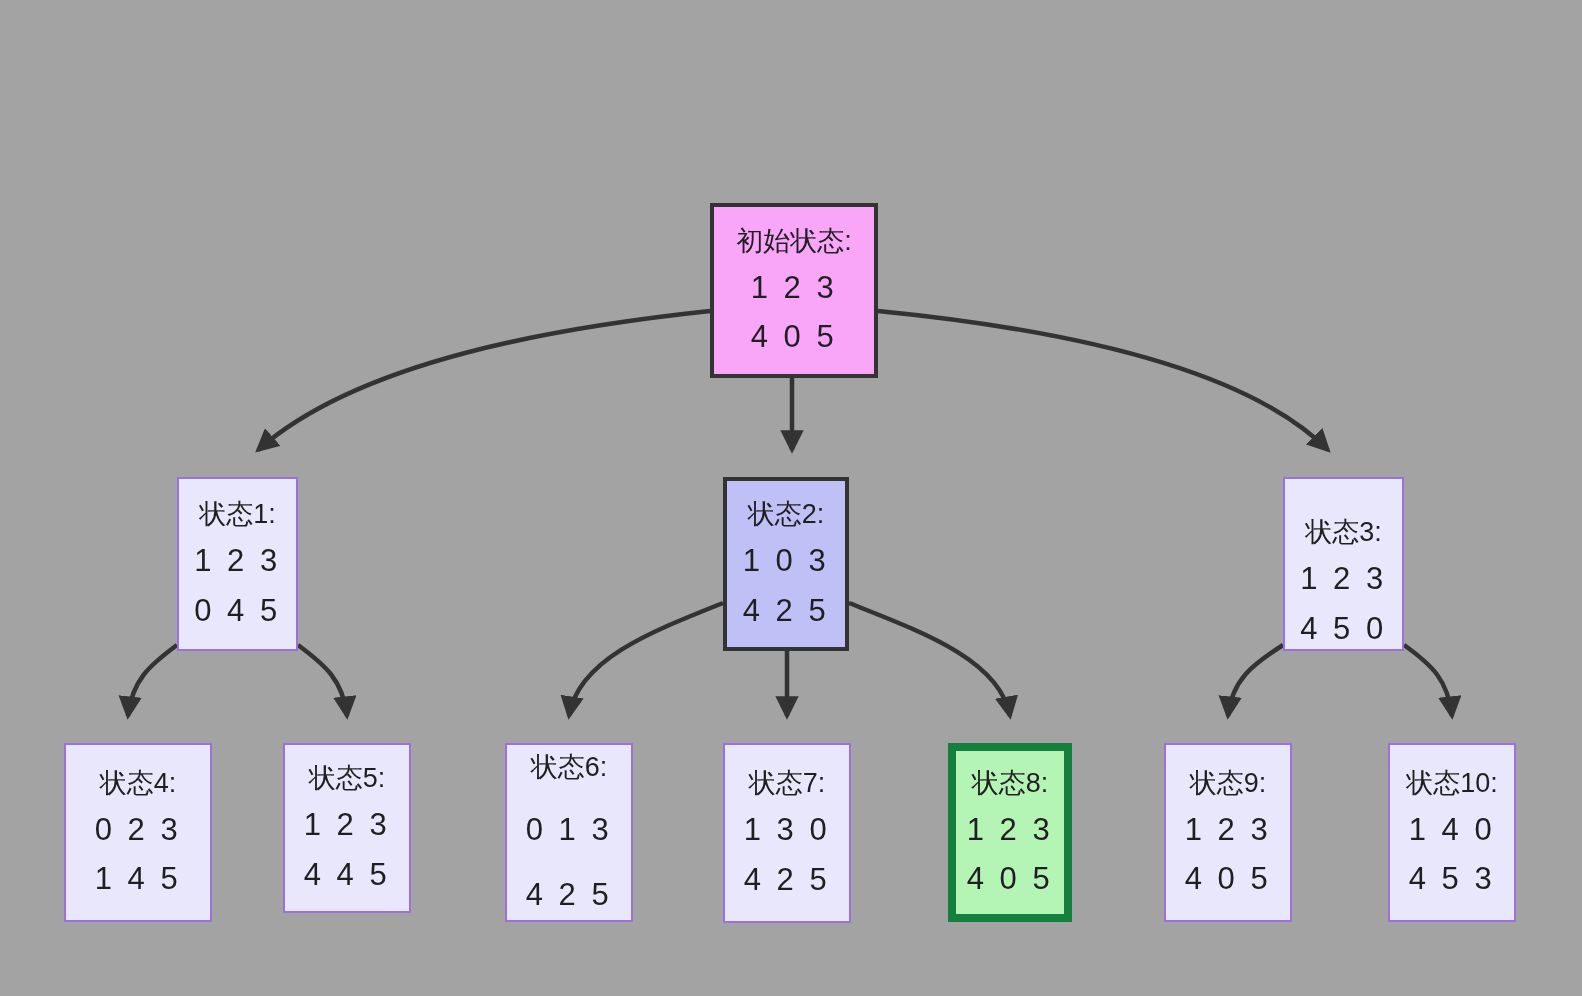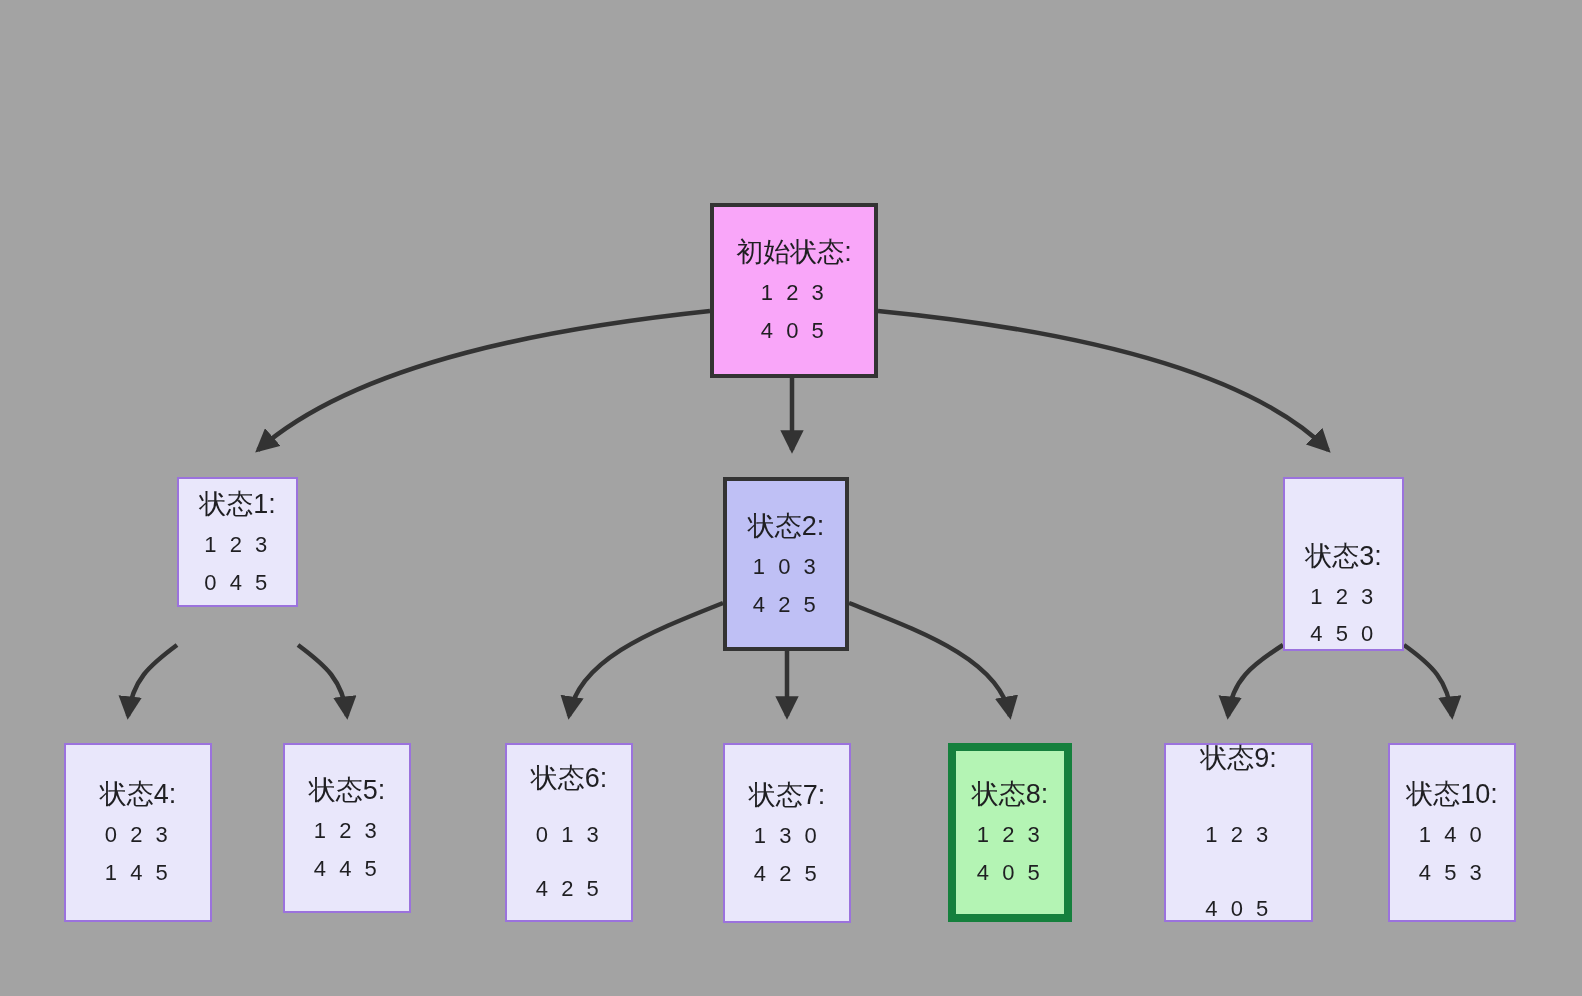--- a/index.html
+++ b/index.html
@@ -40,21 +40,21 @@
   .node .ln {
     display: block;
     white-space: pre;
   }
   .node .ln-title {
     font-size: 27px;
     letter-spacing: 0px;
     margin-bottom: 9px;
   }
   .node .ln-row {
-    font-size: 22px;
+    font-size: 31px;
     letter-spacing: 3.5px;
     margin-bottom: 9px;
   }
   .node .ln-row:last-child {
     margin-bottom: 0;
   }
   
   .style-root {
     background: #f9a6f9;
     border: 4px solid #333333;
@@ -104,21 +104,21 @@
 
     <path d="M 1404,645 C 1432,665 1448,680 1452,716" fill="none" stroke="#333333" stroke-width="4.5" marker-end="url(#arrow)"></path>
   </svg>
 
   <div class="node style-root" style="left: 710px; top: 203px; width: 168px; height: 175px;">
     <span class="ln ln-title">初始状态:</span>
     <span class="ln ln-row">1 2 3</span>
     <span class="ln ln-row">4 0 5</span>
   </div>
 
-  <div class="node style-plain" style="left: 177px; top: 477px; width: 121px; height: 130px;">
+  <div class="node style-plain" style="left: 177px; top: 477px; width: 121px; height: 174px;">
     <span class="ln ln-title">状态1:</span>
     <span class="ln ln-row">1 2 3</span>
     <span class="ln ln-row">0 4 5</span>
   </div>
 
   <div class="node style-highlight" style="left: 723px; top: 477px; width: 126px; height: 174px;">
     <span class="ln ln-title">状态2:</span>
     <span class="ln ln-row">1 0 3</span>
     <span class="ln ln-row">4 2 5</span>
   </div>
@@ -152,21 +152,21 @@
     <span class="ln ln-row">1 3 0</span>
     <span class="ln ln-row">4 2 5</span>
   </div>
 
   <div class="node style-goal" style="left: 948px; top: 743px; width: 124px; height: 179px;">
     <span class="ln ln-title">状态8:</span>
     <span class="ln ln-row">1 2 3</span>
     <span class="ln ln-row">4 0 5</span>
   </div>
 
-  <div class="node style-plain" style="left: 1164px; top: 743px; width: 149px; height: 179px; gap: 36px;">
+  <div class="node style-plain" style="left: 1164px; top: 743px; width: 128px; height: 179px;">
     <span class="ln ln-title">状态9:</span>
     <span class="ln ln-row">1 2 3</span>
     <span class="ln ln-row">4 0 5</span>
   </div>
 
   <div class="node style-plain" style="left: 1388px; top: 743px; width: 128px; height: 179px;">
     <span class="ln ln-title">状态10:</span>
     <span class="ln ln-row">1 4 0</span>
     <span class="ln ln-row">4 5 3</span>
   </div>

